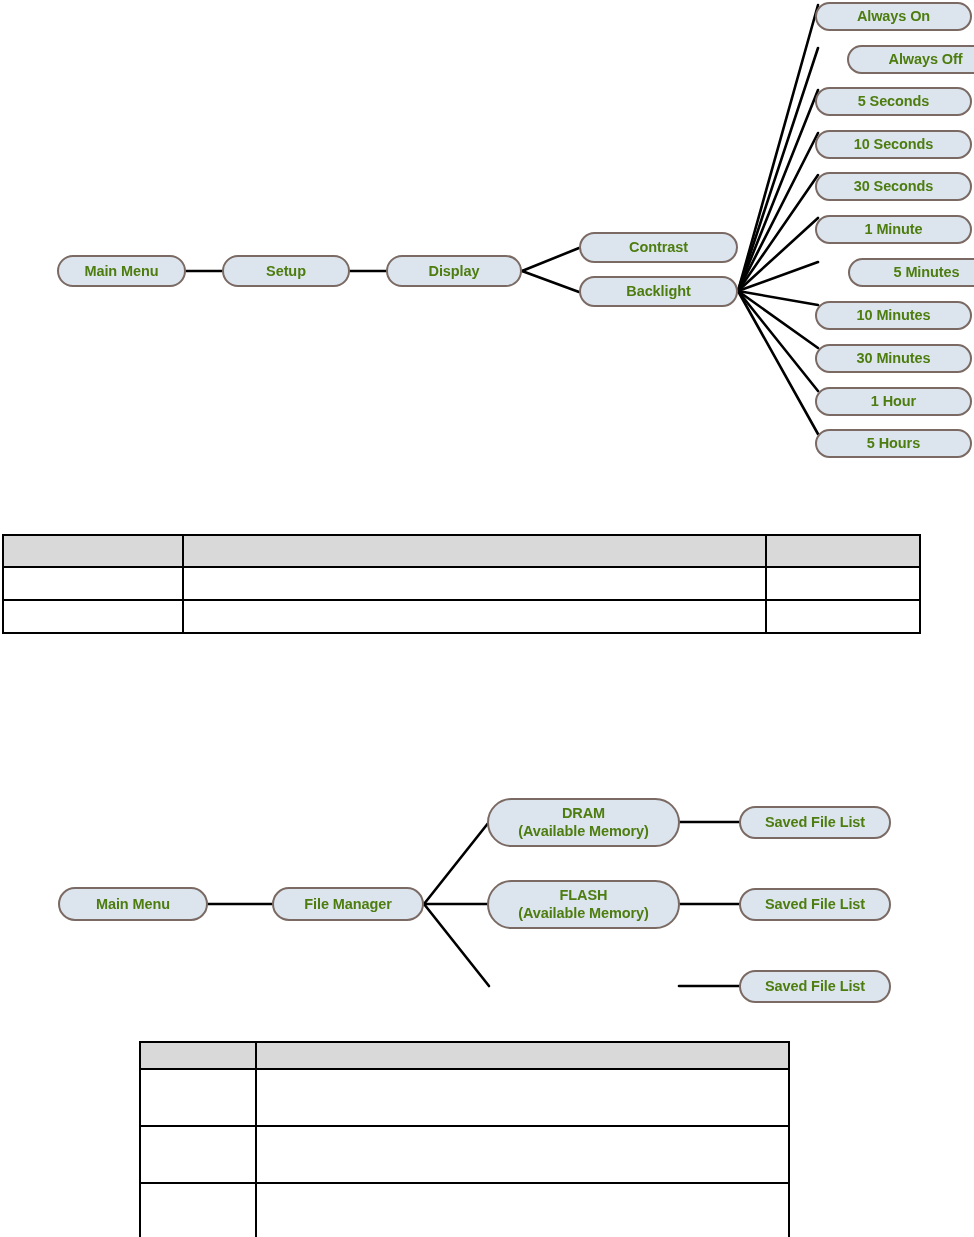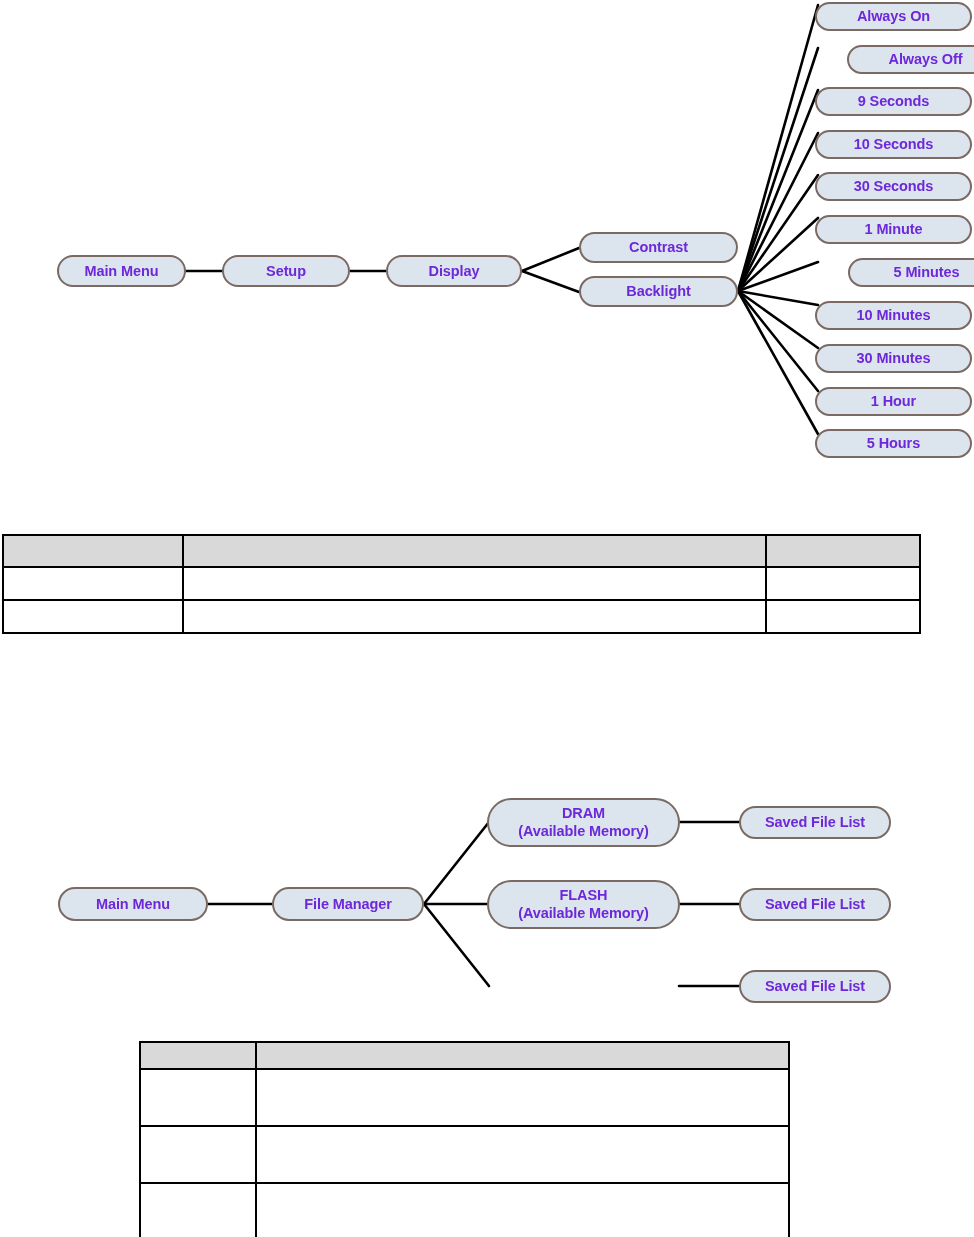--- a/index.html
+++ b/index.html
@@ -31,21 +31,21 @@
   .node {
     position: absolute;
     box-sizing: border-box;
     background: #dce5ee;
     border: 2.5px solid #7a6a63;
     border-radius: 999px;
     display: flex;
     align-items: center;
     justify-content: center;
     text-align: center;
-    color: #6d28d9;
+    color: #4d7c0f;
     font-weight: bold;
     font-size: 14.5px;
     line-height: 1.15;
     letter-spacing: -0.1px;
     z-index: 5;
     padding: 12px 6px;
   }
   .node.two-line { line-height: 1.2; }
   .node .l1, .node .l2 { display: block; white-space: nowrap; }
   .node .inner { display: block; }
@@ -131,21 +131,21 @@
     <span class="inner">Contrast</span>
   </div>
 
   <div class="node" style="left:815px; top:2px; width:157px; height:29px;">
     <span class="inner">Always On</span>
   </div>
   <div class="node" style="left:815px; top:45px; width:157px; height:29px;margin-left:32px;">
     <span class="inner">Always Off</span>
   </div>
   <div class="node" style="left:815px; top:87px; width:157px; height:29px;">
-    <span class="inner">9 Seconds</span>
+    <span class="inner">5 Seconds</span>
   </div>
   <div class="node" style="left:815px; top:130px; width:157px; height:29px;">
     <span class="inner">10 Seconds</span>
   </div>
   <div class="node" style="left:815px; top:172px; width:157px; height:29px;">
     <span class="inner">30 Seconds</span>
   </div>
   <div class="node" style="left:815px; top:215px; width:157px; height:29px;">
     <span class="inner">1 Minute</span>
   </div>

